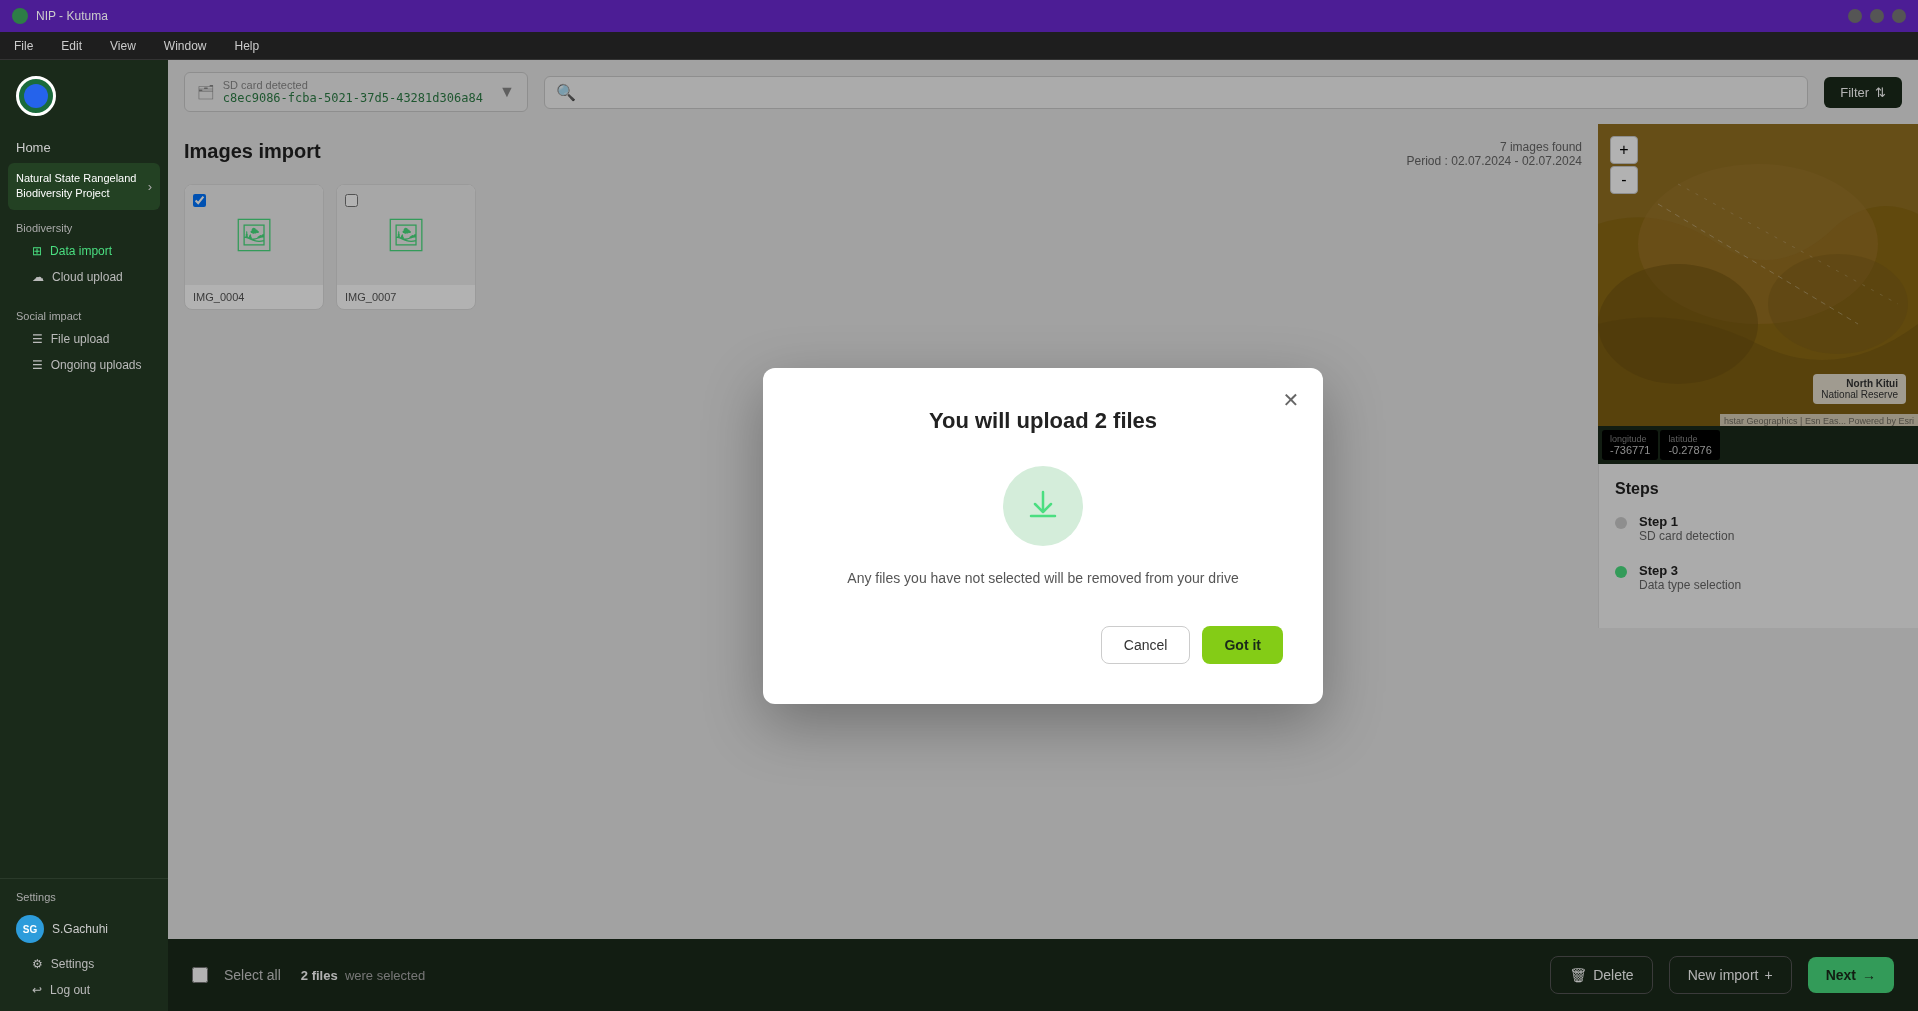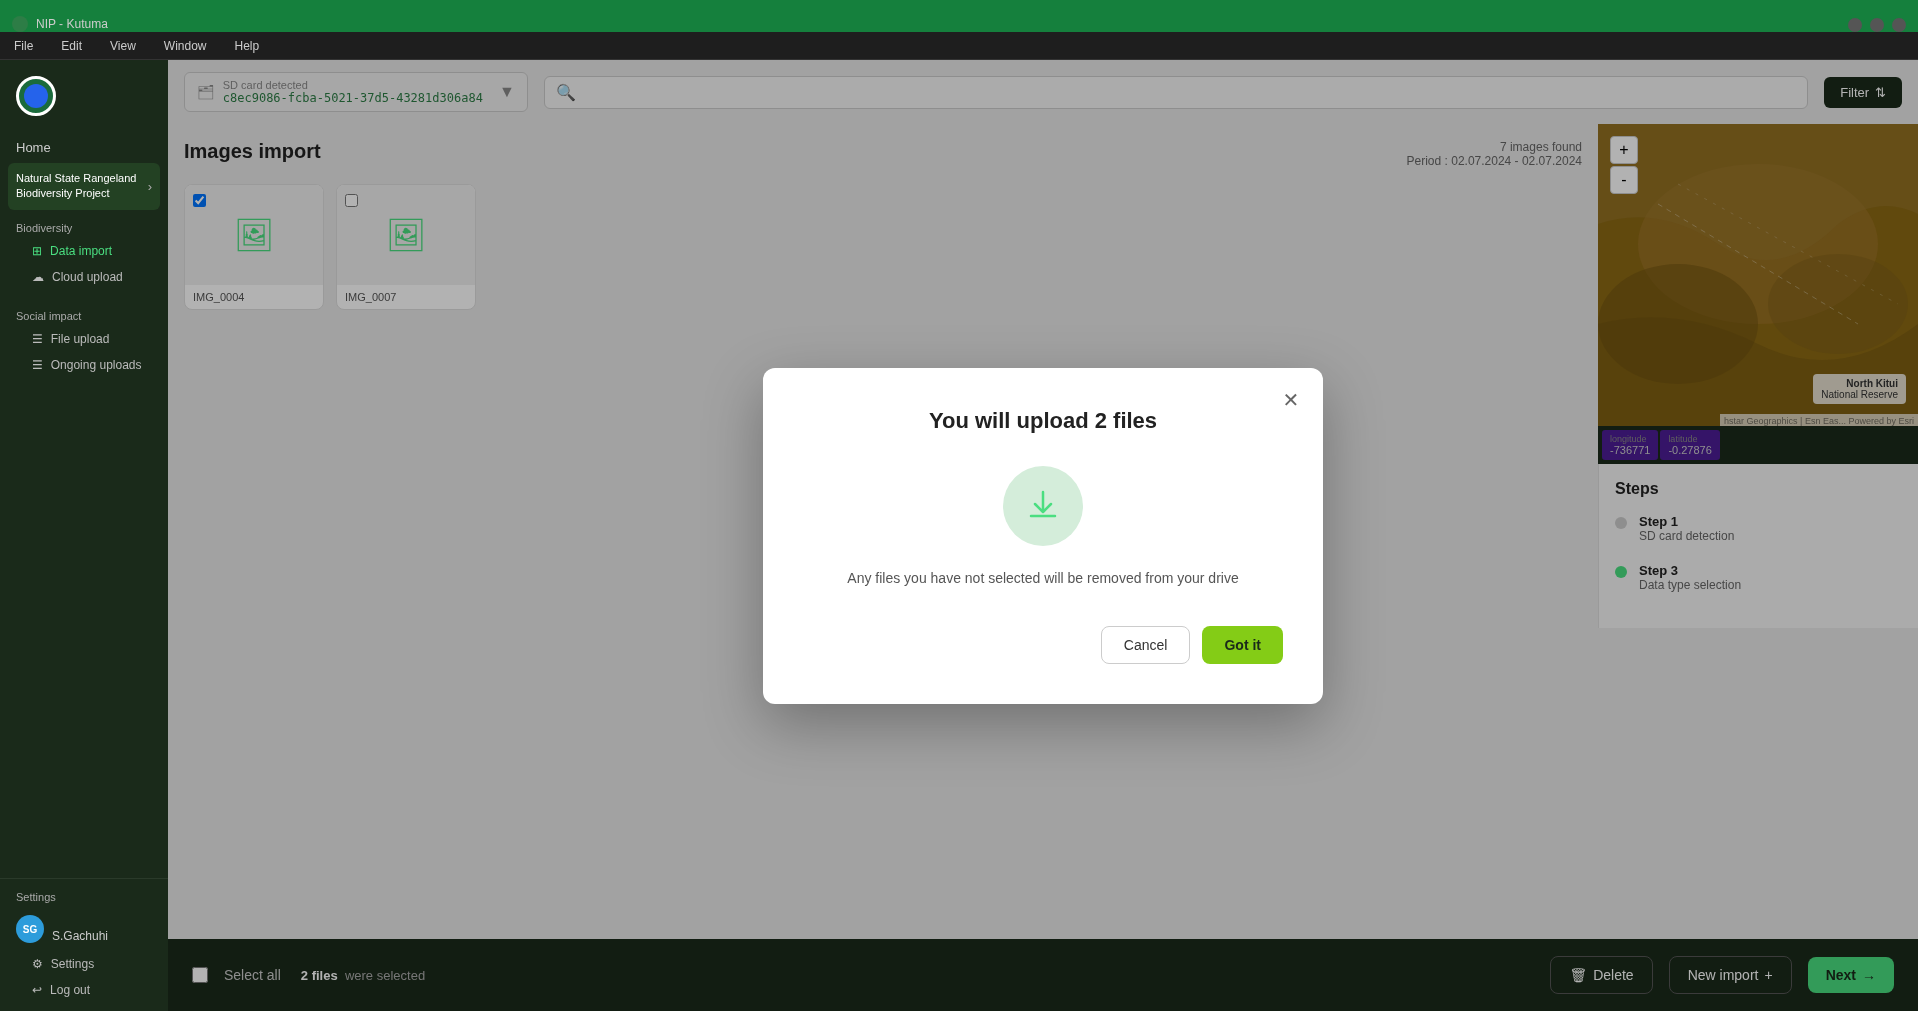--- a/index.html
+++ b/index.html
@@ -1,23 +1,23 @@
 <!DOCTYPE html>
 <html><head>
   <meta charset="utf-8">
   <style>
     * { box-sizing: border-box; margin: 0; padding: 0; }
     body { font-family: -apple-system, BlinkMacSystemFont, 'Segoe UI', sans-serif; background: #1a1a1a; width: 1918px; height: 1011px; overflow: hidden; display: flex; flex-direction: column; }
 
     
     .titlebar {
-      background: #15803d;
+      background: #4c1d95;
       height: 32px;
       display: flex;
-      align-items: flex-end;
+      align-items: center;
       justify-content: space-between;
       padding: 0 12px;
       flex-shrink: 0;
     }
     .titlebar-left { display: flex; align-items: center; gap: 8px; }
     .titlebar-icon { width: 16px; height: 16px; background: #2d7d46; border-radius: 50%; }
     .titlebar-title { color: #ccc; font-size: 12px; }
     .titlebar-controls { display: flex; gap: 8px; }
     .titlebar-btn { width: 14px; height: 14px; border-radius: 50%; border: none; cursor: pointer; }
     .titlebar-btn.minimize { background: #555; }
@@ -59,21 +59,21 @@
       padding: 8px 16px; cursor: pointer; color: #ccc; font-size: 13px;
     }
     .sidebar-item.selected { background: rgba(50,100,50,0.4); border-radius: 6px; margin: 0 8px; padding: 8px; }
 
     .sidebar-item .chevron { margin-left: auto; color: #aaa; }
 
     .sidebar-sub-item { padding: 6px 16px 6px 32px; color: #bbb; font-size: 12px; cursor: pointer; display: flex; align-items: center; gap: 8px; }
     .sidebar-sub-item.active { color: #4ade80; }
 
     .sidebar-bottom { margin-top: auto; padding: 8px 0; border-top: 1px solid #2a3a2a; }
-    .user-item { display: flex; align-items: flex-end; gap: 8px; padding: 8px 16px; cursor: pointer; }
+    .user-item { display: flex; align-items: center; gap: 8px; padding: 8px 16px; cursor: pointer; }
     .user-avatar { width: 28px; height: 28px; background: #2d9cdb; border-radius: 50%; display: flex; align-items: center; justify-content: center; color: white; font-size: 10px; font-weight: bold; }
 
     
     .main-content { flex: 1; display: flex; flex-direction: column; background: #e8e8e8; overflow: hidden; position: relative; }
 
     
     .topbar {
       background: #e8e8e8;
       padding: 12px 16px;
       display: flex;
@@ -134,21 +134,21 @@
     }
     .map-label {
       position: absolute; bottom: 60px; right: 12px; background: rgba(255,255,255,0.8);
       padding: 4px 8px; border-radius: 4px; font-size: 10px; text-align: right;
     }
     .map-coords {
       position: absolute; bottom: 0; left: 0; right: 0;
       background: #1a2a1a; color: #aaa; font-size: 11px;
       display: flex; gap: 2px; padding: 4px;
     }
-    .coord-box { background: #4c1d95; padding: 4px 8px; border-radius: 3px; color: #ccc; font-size: 11px; }
+    .coord-box { background: #000000; padding: 4px 8px; border-radius: 3px; color: #ccc; font-size: 11px; }
     .map-attribution { position: absolute; bottom: 36px; right: 0; font-size: 9px; color: rgba(0,0,0,0.5); background: rgba(255,255,255,0.7); padding: 2px 4px; }
 
     
     .steps-panel {
       width: 320px; flex-shrink: 0;
       background: #f5f5f5; padding: 16px;
       border-left: 1px solid #ddd;
       overflow-y: auto;
     }
     .steps-title { font-size: 16px; font-weight: 600; color: #222; margin-bottom: 16px; }

